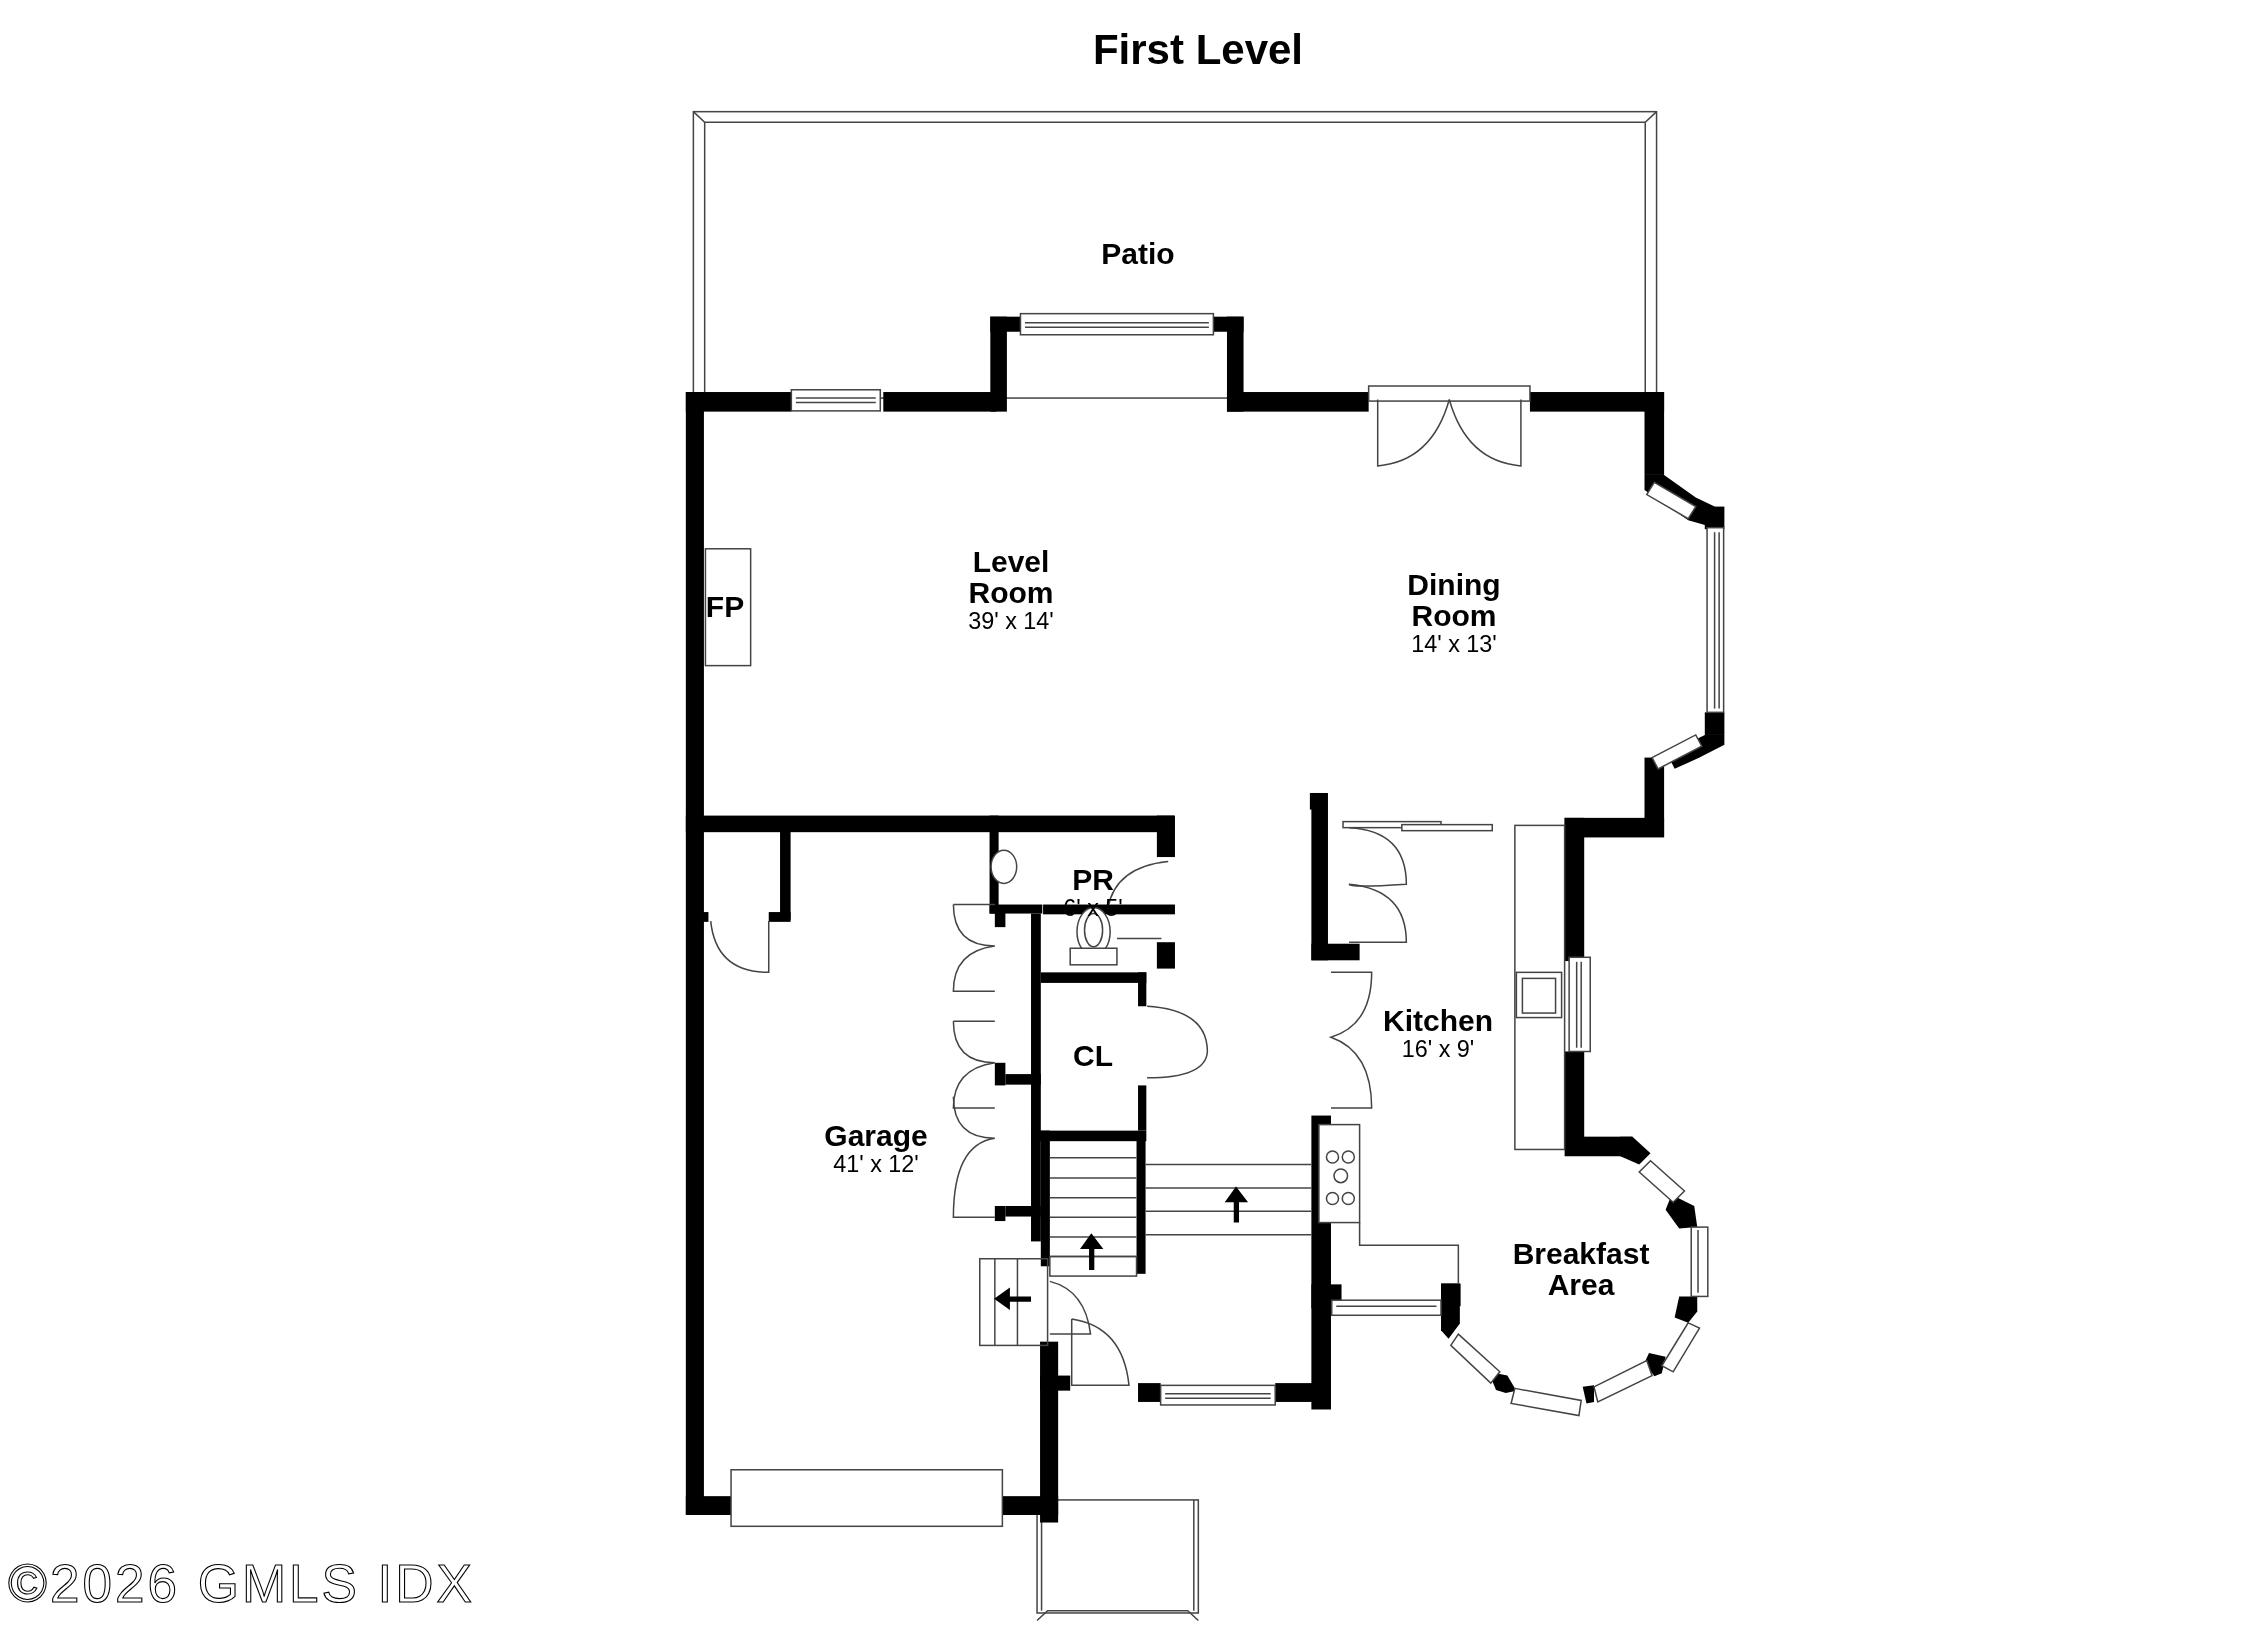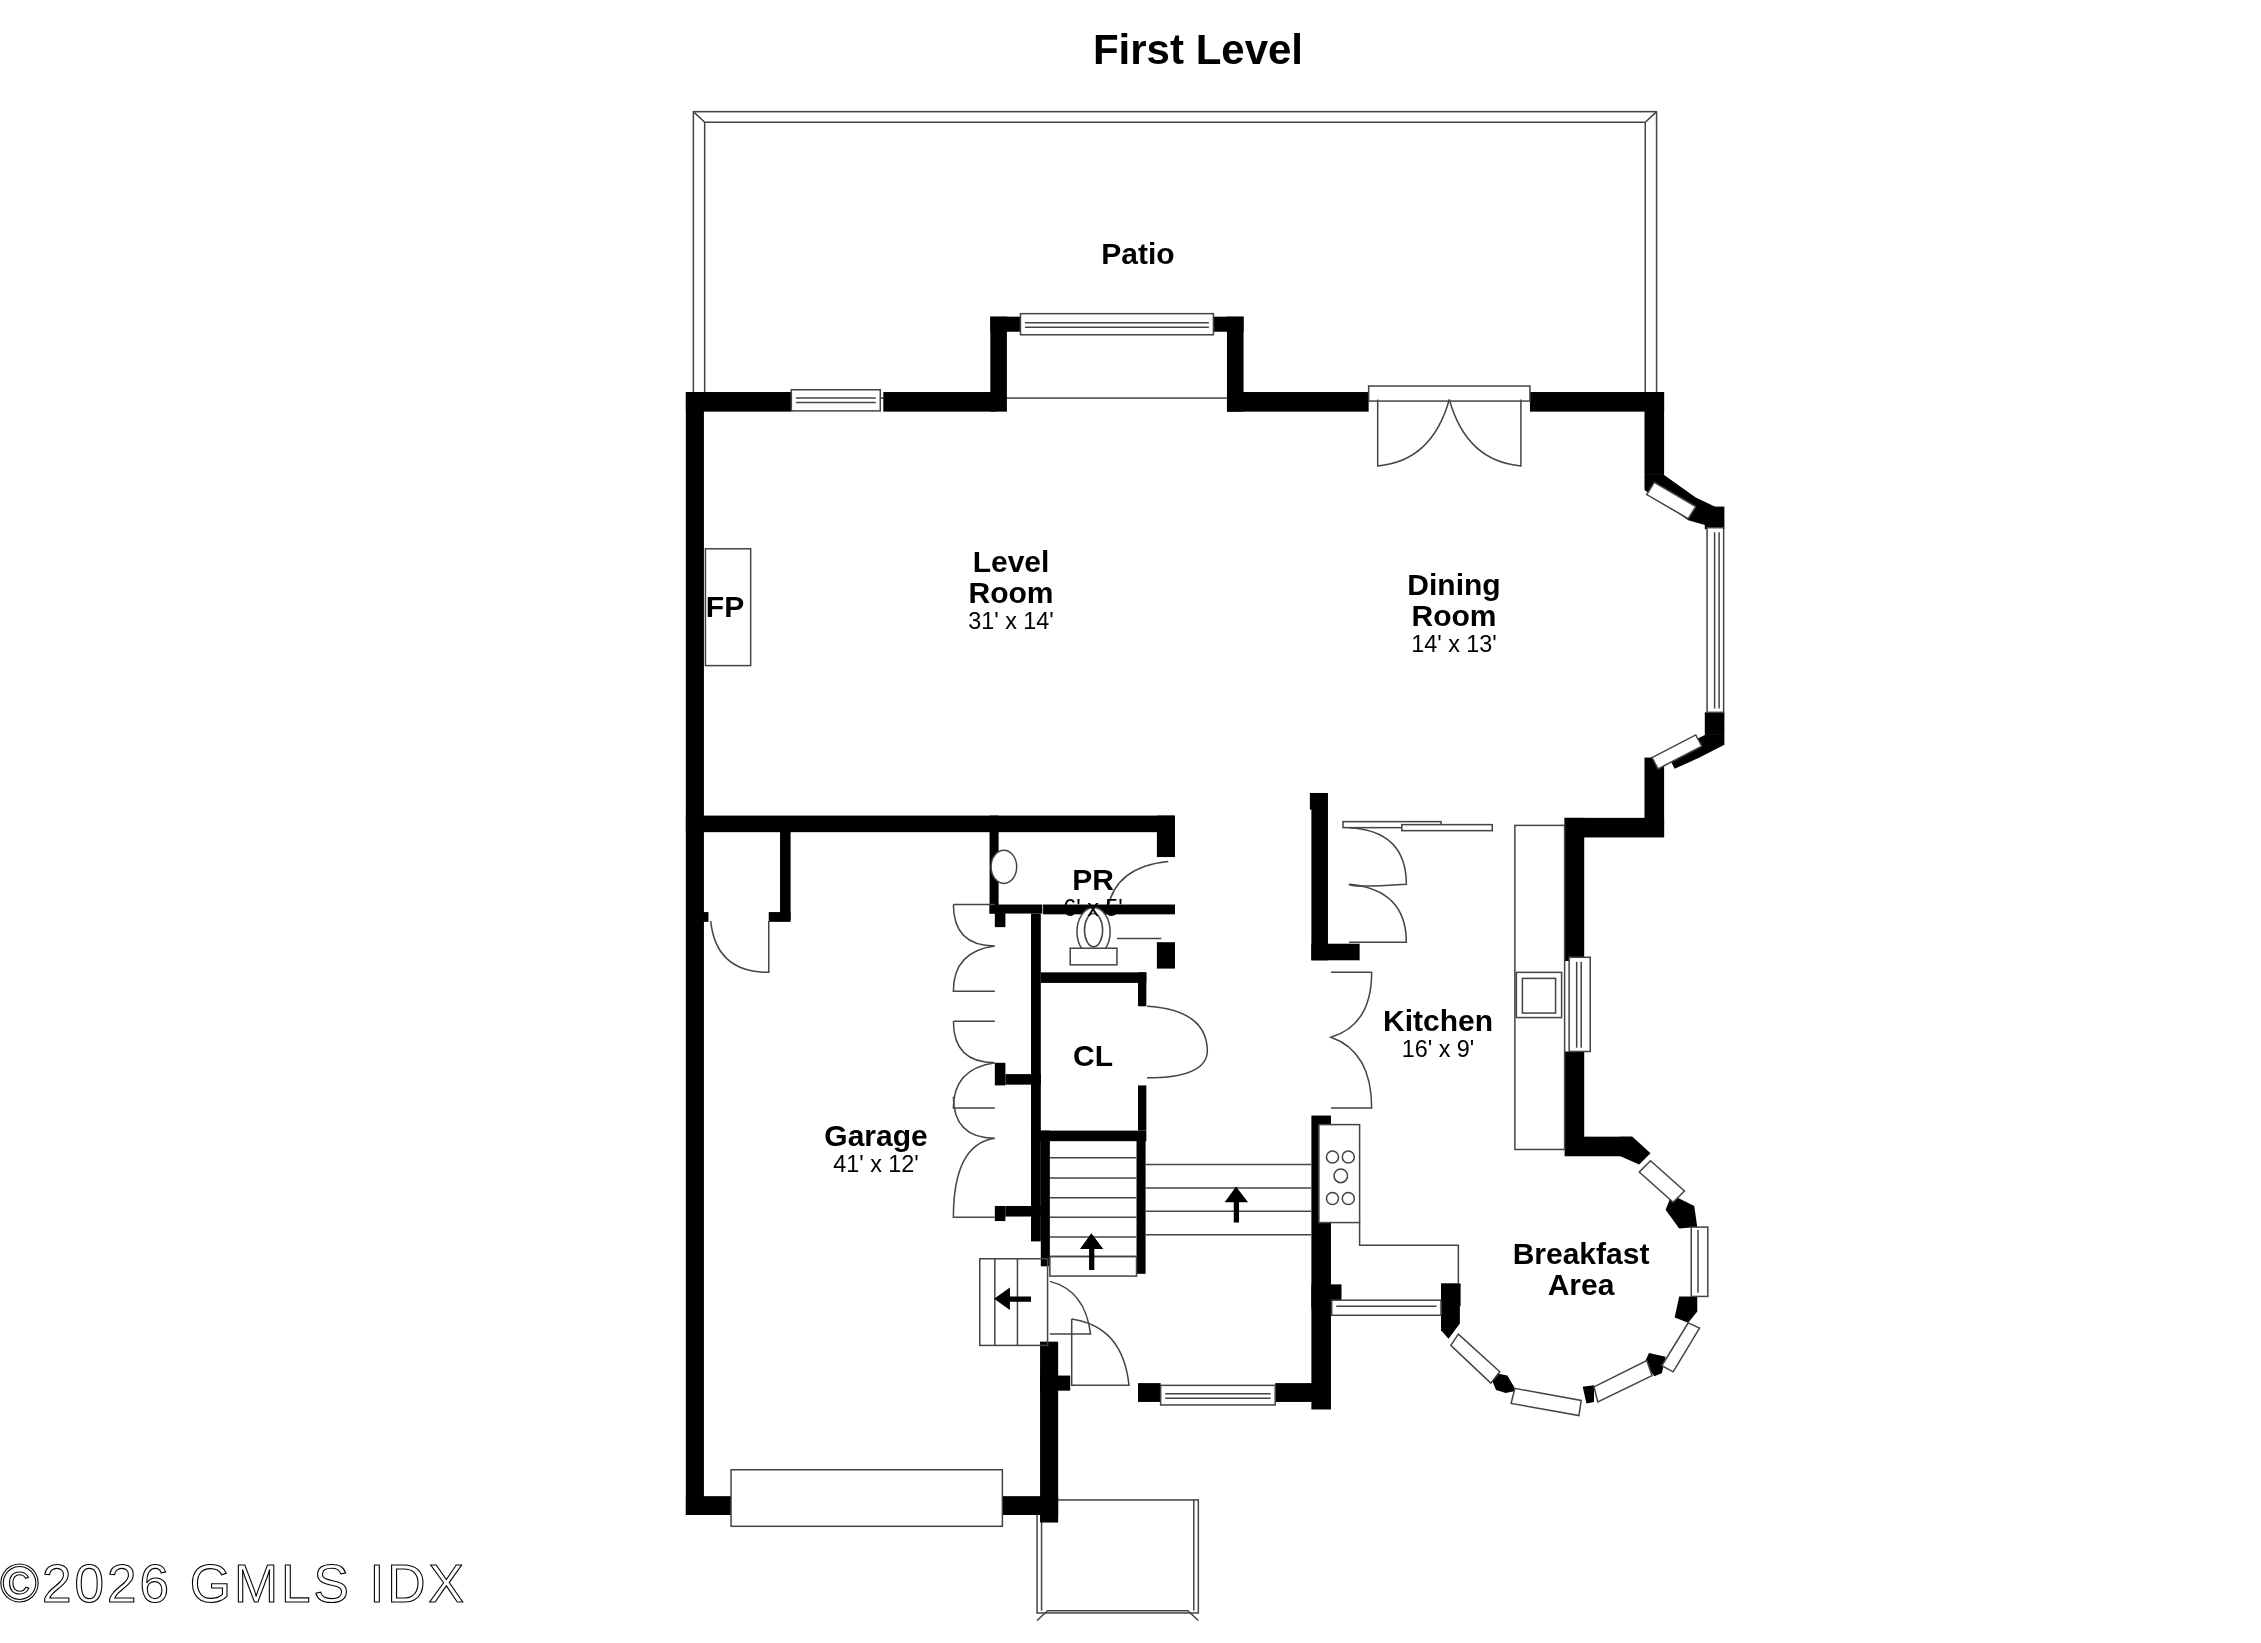--- a/index.html
+++ b/index.html
@@ -2,21 +2,21 @@
 <html style="font-size:12px"><head>
 <meta charset="utf-8">
 <style>
   html, body { margin: 0; padding: 0; background: #ffffff; }
   body { width: 2261px; height: 1644px; position: relative; overflow: hidden; font-family: "Liberation Sans", sans-serif; color: #000; }
   #plan { position: absolute; left: 0; top: 0; width: 2261px; height: 1644px; }
   .label { position: absolute; text-align: center; line-height: 1.0; transform: translateX(-50%); white-space: nowrap; }
   .room-name { font-weight: bold; font-size: 30px; display: block; line-height: 31px; }
   .room-dim { font-size: 23.4px; display: block; line-height: 26px; }
   .title { font-weight: bold; font-size: 42px; }
-  .watermark { position: absolute; left: 0; top: 1553px; font-size: 53px; font-weight: 100; color: #ffffff; -webkit-text-stroke: 1.1px #000; letter-spacing: 3px; }
+  .watermark { position: absolute; left: 8px; top: 1553px; font-size: 53px; font-weight: 100; color: #ffffff; -webkit-text-stroke: 1.1px #000; letter-spacing: 3px; }
   .fp { font-weight: bold; font-size: 30px; }
 </style>
 </head>
 <body>
 
 <svg id="plan" viewBox="0 0 3000 2181" xmlns="http://www.w3.org/2000/svg">
 
   <g fill="none" stroke="#444" stroke-width="2">
     <rect x="920" y="148" width="1278" height="380"></rect>
     <polyline points="920,148 935,162 2183,162 2198,148"></polyline>
@@ -212,21 +212,21 @@
 
 <div class="label title" style="left:1198px; top:29px;">First Level</div>
 
 <div class="label" style="left:1138px; top:200px;margin-top:38px;">
   <span class="room-name">Patio</span>
 </div>
 
 <div class="label" style="left:1011px; top:546px;">
   <span class="room-name">Level</span>
   <span class="room-name">Room</span>
-  <span class="room-dim">31' x 14'</span>
+  <span class="room-dim">39' x 14'</span>
 </div>
 
 <div class="label fp" style="left:725px; top:592px;">FP</div>
 
 <div class="label" style="left:1448px; top:569px;margin-left:6px;">
   <span class="room-name">Dining</span>
   <span class="room-name">Room</span>
   <span class="room-dim">14' x 13'</span>
 </div>
 

